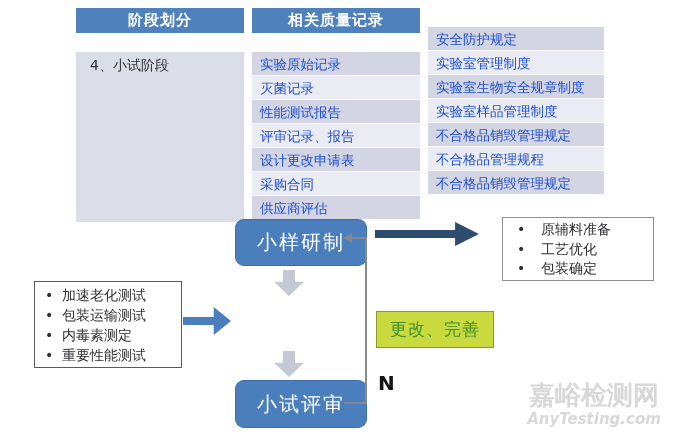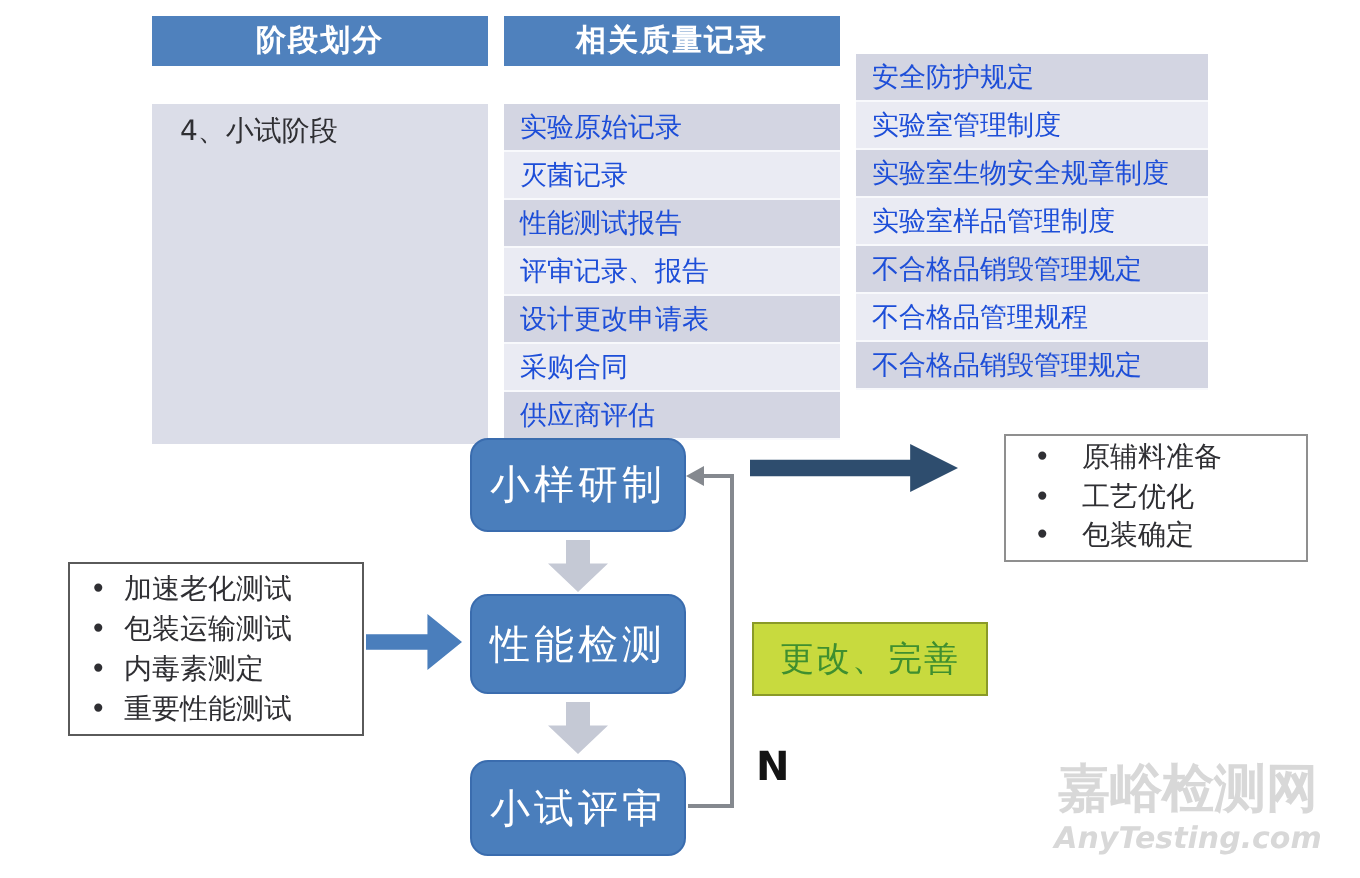--- a/index.html
+++ b/index.html
@@ -17,21 +17,21 @@
   .tbody{margin-top:19px;}
   .stage-cell{height:170px;background:var(--stage_bg,#dbdde8);font-size:14px;
       color:#2f2f33;padding:5px 0 0 14px;box-sizing:border-box;}
   .cell{height:24px;line-height:24px;font-size:13.5px;color:#1d4ed8;
       padding-left:8px;box-sizing:border-box;border-bottom:1px solid #f8f9fc;
       white-space:nowrap;overflow:hidden;}
   .cell:nth-child(odd){background:var(--row_dark,#d3d5e2);}
   .cell:nth-child(even){background:var(--row_light,#eaebf3);}
 
   
-  .step{position:absolute;left:235px;width:108px;border-radius:9px;
+  .step{position:absolute;left:235px;width:132px;border-radius:9px;
       background:var(--box_blue,#4a7ebc);border:1px solid var(--box_border,#3a6cae);
       color:#fff;font-size:20px;letter-spacing:2px;display:flex;
       align-items:center;justify-content:center;box-sizing:border-box;}
   .step-1{top:219px;height:47px;}
   .step-2{top:297px;height:50px;}
   .step-3{top:380px;height:48px;}
 
   .down-arrow{position:absolute;width:30px;height:26px;background:var(--arrow_gray,#c5c9d5);
       clip-path:polygon(30% 0,70% 0,70% 45%,100% 45%,50% 100%,0 45%,30% 45%);}
   .da-1{left:274px;top:270px;}
@@ -109,21 +109,20 @@
         <div class="cell">实验室生物安全规章制度</div>
         <div class="cell">实验室样品管理制度</div>
         <div class="cell">不合格品销毁管理规定</div>
         <div class="cell">不合格品管理规程</div>
         <div class="cell">不合格品销毁管理规定</div>
       </div>
     </div>
   </div>
 
   <div class="step step-1">小样研制</div>
-  <div class="step step-2">性能检测</div>
   <div class="step step-3">小试评审</div>
 
   <div class="down-arrow da-1"></div>
   <div class="down-arrow da-2"></div>
   <div class="big-arrow-right"></div>
   <div class="big-arrow-left"></div>
   <div class="fb-line fb-v"></div>
   <div class="fb-line fb-h-top"></div>
   <div class="fb-line fb-h-bot"></div>
   <div class="fb-head"></div>

